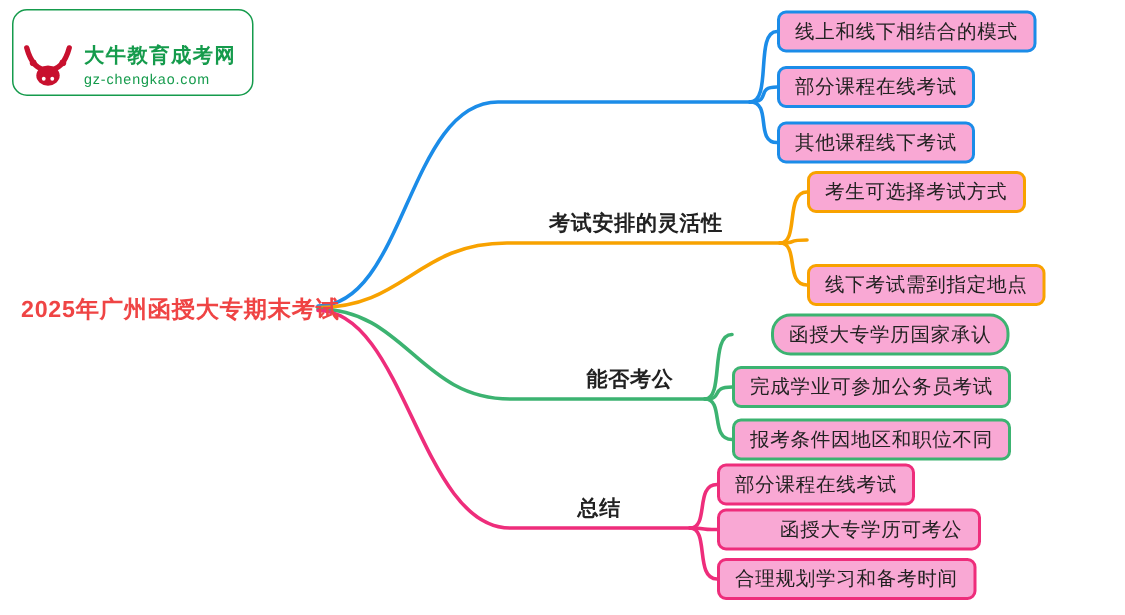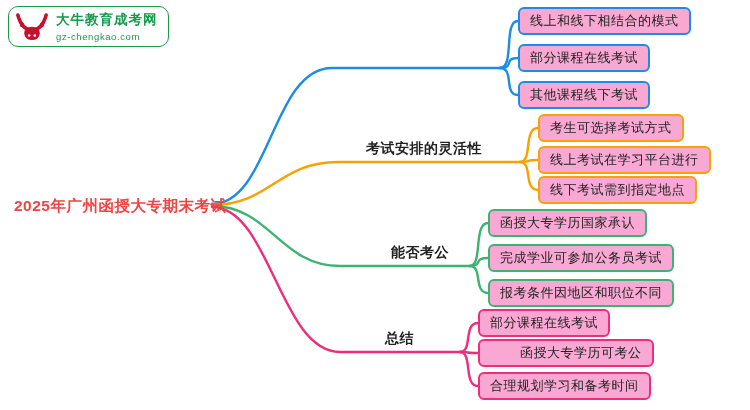--- a/index.html
+++ b/index.html
@@ -14,21 +14,21 @@
   }
   .branch-label{
     font-size:14px;font-weight:bold;color:#222;letter-spacing:.5px;
   }
   .leaf-node{
     background:#f9a8d4;border:2px solid #999;border-radius:6px;
     padding:3px 10px;font-size:13px;color:#222;line-height:1.35;letter-spacing:.5px;
   }
   .logo{
     position:absolute;left:8px;top:6px;z-index:3;display:flex;align-items:center;
-    gap:7px;padding:4px 10px 4px 6px;border:1.5px solid #159b4c;border-radius:10px;
+    gap:7px;padding:21px 10px 4px 6px;border:1.5px solid #159b4c;border-radius:10px;
     background:#fff;
   }
   .logo-title{font-size:13.5px;font-weight:bold;letter-spacing:1px;}
   .logo-sub{font-size:9.5px;letter-spacing:.6px;margin-top:2px;}
 </style>
 </head>
 <body>
 
 <div class="stage">
 
@@ -80,24 +80,23 @@
 
   <div class="node branch-label" style="left:366px;top:140px;">考试安排的灵活性</div>
   <div class="node branch-label" style="left:378px;top:244px;padding-left:13px;">能否考公</div>
   <div class="node branch-label" style="left:385px;top:330px;">总结</div>
 
   <div class="node leaf-node" style="left: 518px; top: 7px; border-color: rgb(27, 140, 232);">线上和线下相结合的模式</div>
   <div class="node leaf-node" style="left: 518px; top: 44px; border-color: rgb(27, 140, 232);">部分课程在线考试</div>
   <div class="node leaf-node" style="left: 518px; top: 81px; border-color: rgb(27, 140, 232);">其他课程线下考试</div>
 
   <div class="node leaf-node" style="left: 538px; top: 114px; border-color: rgb(248, 162, 0);">考生可选择考试方式</div>
-  <div class="node leaf-node" style="left: 538px; top: 146px; border-color: rgb(248, 162, 0);">线上考试在学习平台进行</div>
   <div class="node leaf-node" style="left: 538px; top: 176px; border-color: rgb(248, 162, 0);">线下考试需到指定地点</div>
 
-  <div class="node leaf-node" style="left: 488px; top: 209px; border-color: rgb(60, 179, 113);">函授大专学历国家承认</div>
+  <div class="node leaf-node" style="left: 514px; top: 209px; border-color: rgb(60, 179, 113); border-radius: 13px;">函授大专学历国家承认</div>
   <div class="node leaf-node" style="left: 488px; top: 244px; border-color: rgb(60, 179, 113);">完成学业可参加公务员考试</div>
   <div class="node leaf-node" style="left: 488px; top: 279px; border-color: rgb(60, 179, 113);">报考条件因地区和职位不同</div>
 
   <div class="node leaf-node" style="left: 478px; top: 309px; border-color: rgb(238, 45, 123);">部分课程在线考试</div>
   <div class="node leaf-node" style="left: 478px; top: 339px; border-color: rgb(238, 45, 123); padding-left: 40px;">函授大专学历可考公</div>
   <div class="node leaf-node" style="left: 478px; top: 372px; border-color: rgb(238, 45, 123);">合理规划学习和备考时间</div>
 
 </div>
 
 </body></html>

